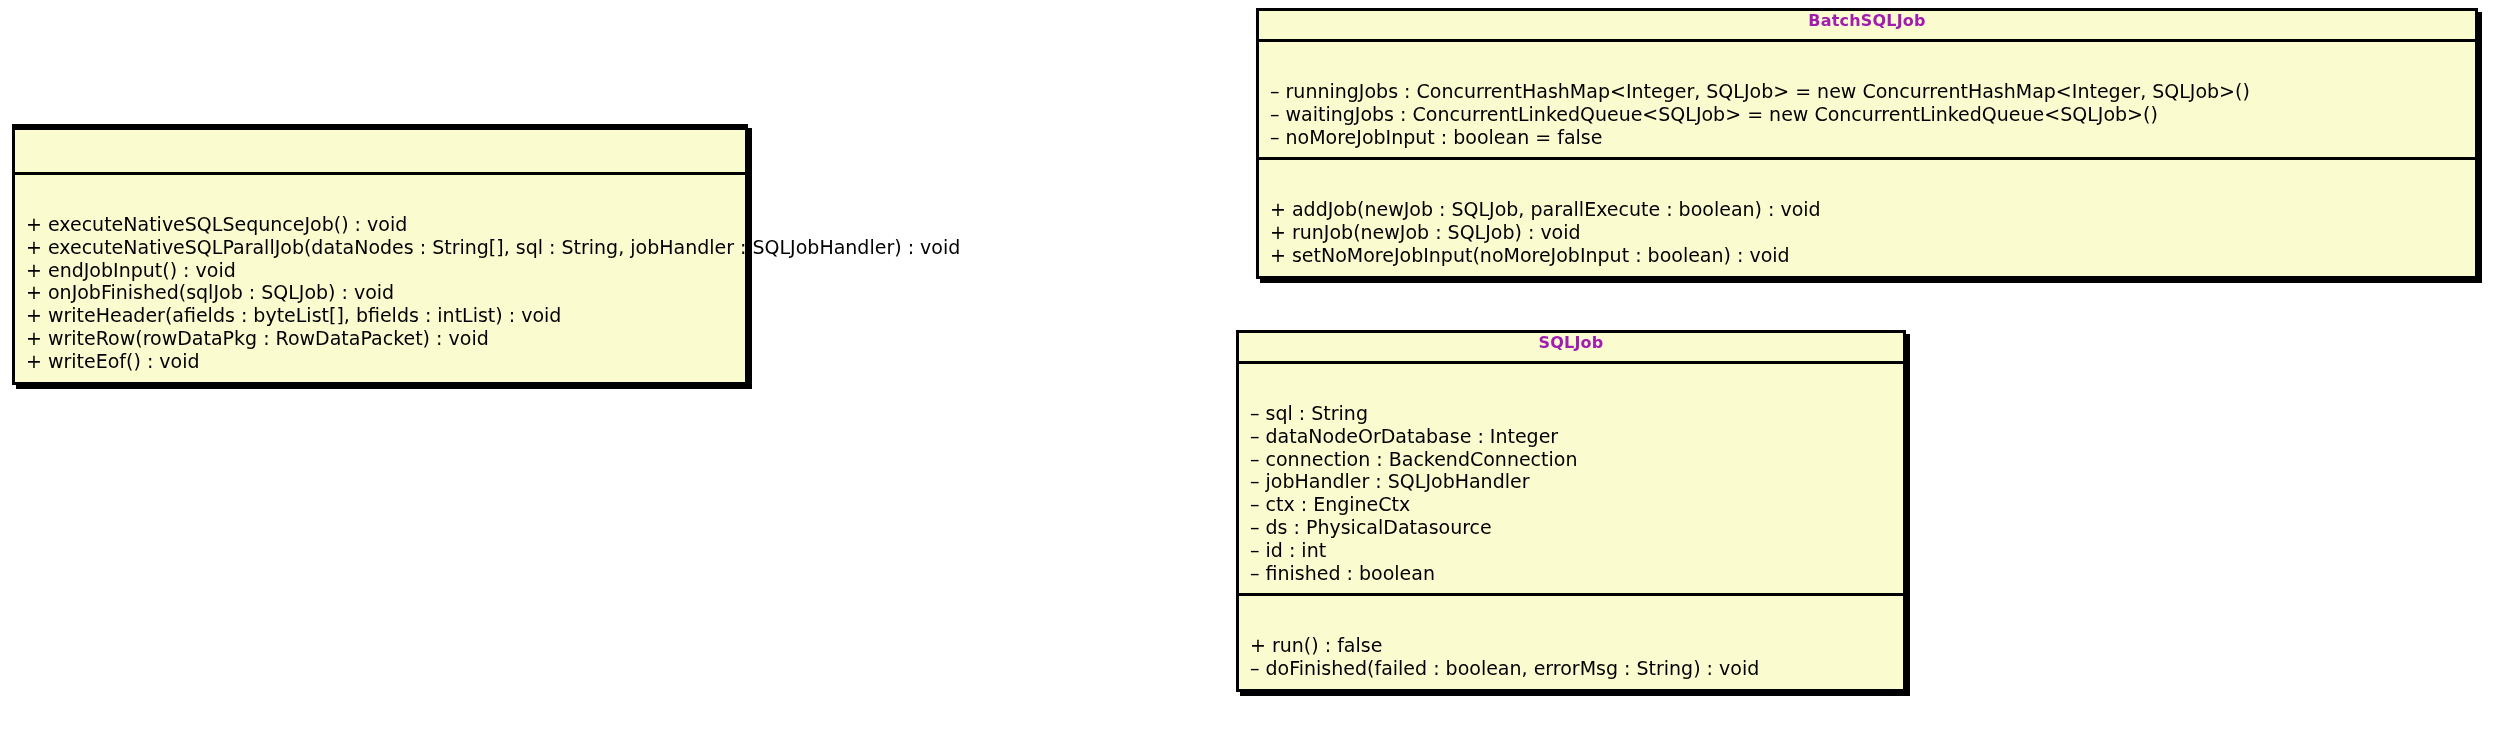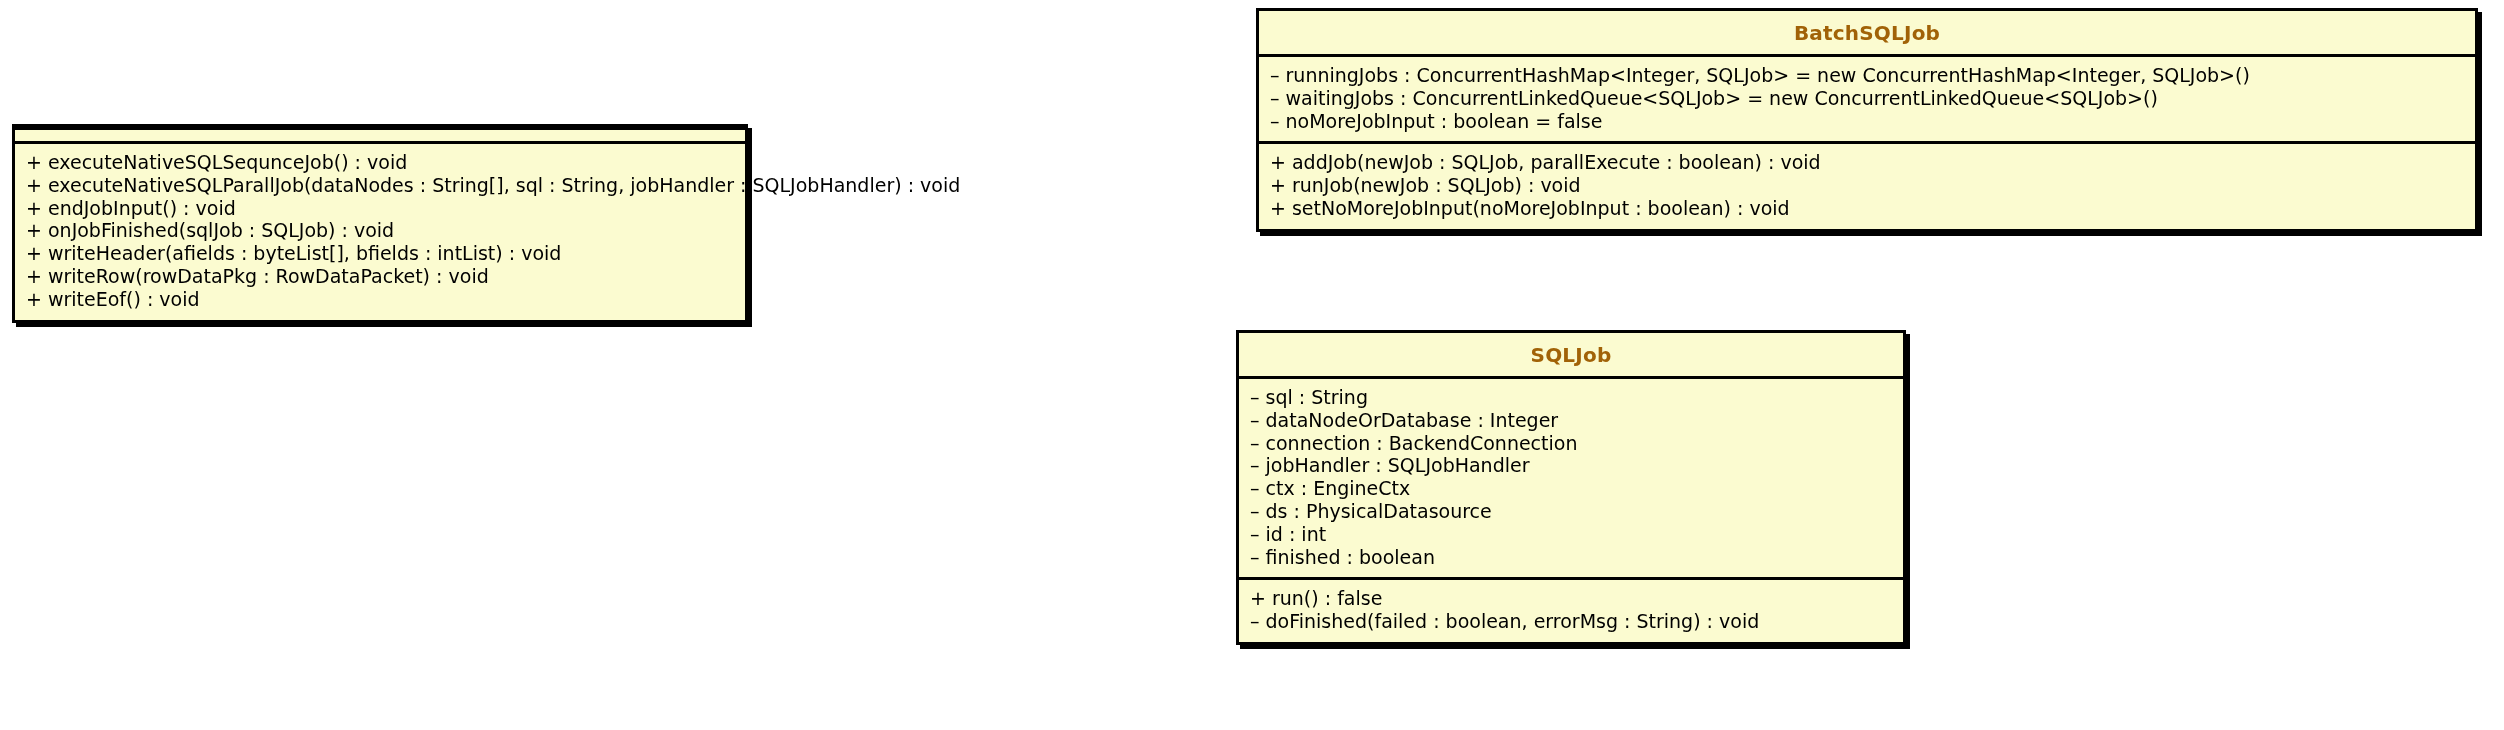--- a/index.html
+++ b/index.html
@@ -19,35 +19,36 @@
     position: absolute;
     background: #fbfbd0;
     border: 3px solid #000000;
     box-sizing: border-box;
     box-shadow: 4px 4px 0 #000000;
   }
 
   .uml-title {
     text-align: center;
     font-weight: bold;
-    font-size: 20px;
-    color: #a16207;
-    padding: 10px 6px 9px 6px;
+    font-size: 16px;
+    color: #a21caf;
+    padding: 0 6px 9px 6px;
     letter-spacing: 0.2px;
   }
 
   .uml-divider {
     border-top: 3px solid #000000;
     height: 0;
     font-size: 0;
     line-height: 0;
   }
 
   .uml-compartment {
     padding: 7px 0 9px 0;
+    margin-top: 31px;
   }
 
   .uml-compartment.empty-compartment {
     padding: 0;
     height: 11px;
   }
 
   .uml-member {
     font-size: 19px;
     color: #000000;

